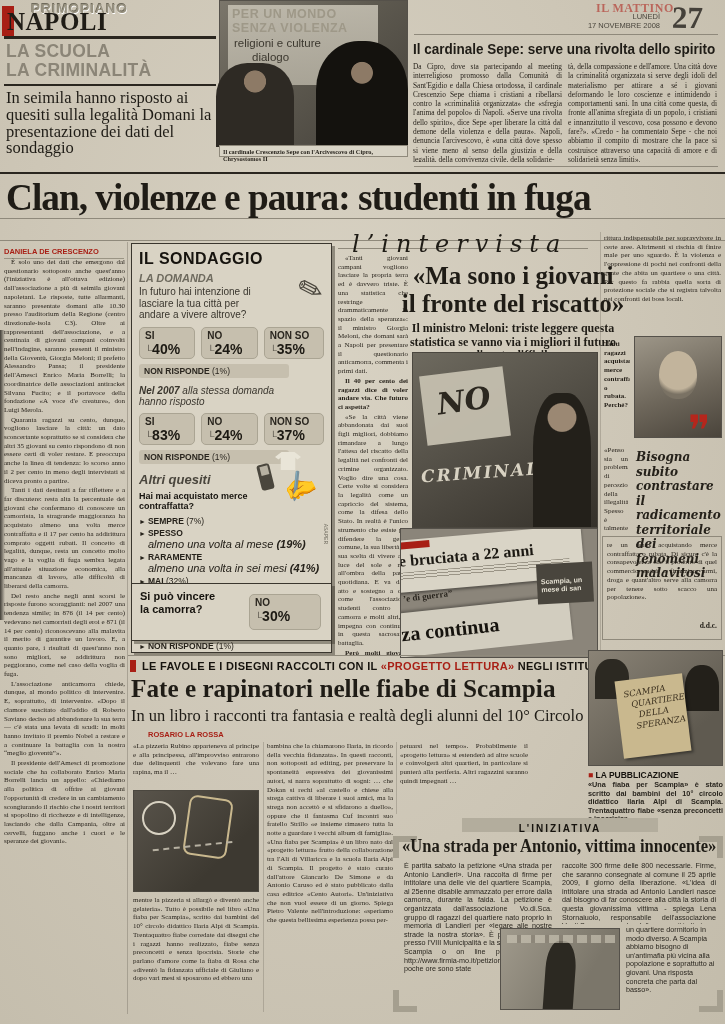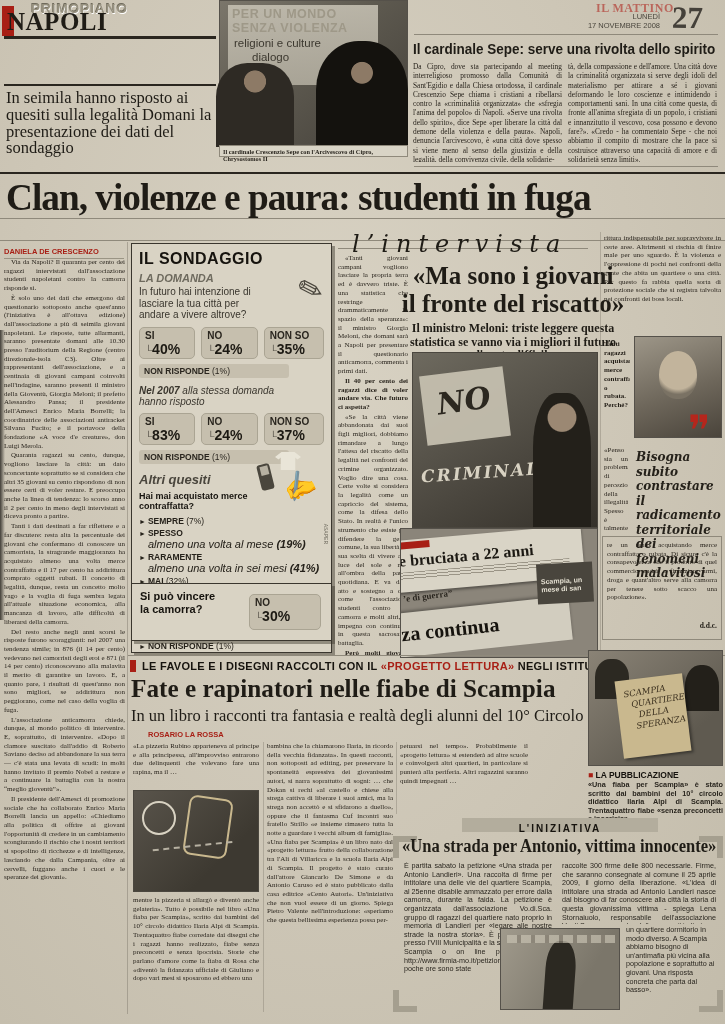--- a/index.html
+++ b/index.html
@@ -38,20 +38,24 @@
 </head>
 <body>
 
 <div id="page">
 
   <div class="abs" style="left:2px;top:6px;width:12px;height:30px;background:#a81f15;"></div>
   <div class="abs sans" style="left:31px;top:1px;font-size:13.5px;font-weight:bold;letter-spacing:1px;color:#97917f;text-shadow:0.6px 0.6px 0 #fff, -0.6px -0.6px 0 #6f6a5c;">PRIMOPIANO</div>
   <div class="abs serif ink" style="left:7px;top:8px;font-size:25px;font-weight:bold;letter-spacing:0.5px;">NAPOLI</div>
   <div class="abs rule" style="left:4px;top:36px;width:212px;height:3px;"></div>
 
+  <div class="abs sans" style="left:6px;top:42px;font-size:17.5px;font-weight:bold;line-height:19px;color:#8b8577;letter-spacing:0.3px;">
+    <div>LA SCUOLA</div>
+    <div>LA CRIMINALITÀ</div>
+  </div>
   <div class="abs rule" style="left:4px;top:84px;width:212px;height:2px;"></div>
 
   <div class="abs serif ink" style="left:6px;top:90px;width:208px;font-size:16.5px;line-height:16.8px;">In seimila hanno risposto ai quesiti sulla legalità Domani la presentazione dei dati del sondaggio</div>
 
   <div class="abs photo" style="left:219px;top:0;width:189px;height:145px;border:1px solid #55514a;">
     <div class="abs" style="left:8px;top:4px;width:150px;height:80px;background:linear-gradient(180deg,#c9c4b6,#b6b1a3);opacity:0.85;"></div>
     <div class="abs sans" style="left:12px;top:6px;font-size:12.5px;font-weight:bold;color:#9e9888;line-height:14px;letter-spacing:0.5px;">
       <div>PER UN MONDO</div>
       <div>SENZA VIOLENZA</div>
     </div>
@@ -79,21 +83,20 @@
 
   <div class="abs rule" style="left:0;top:172px;width:725px;height:2px;"></div>
   <div class="abs serif ink" style="left:6px;top:175px;width:719px;font-size:38px;font-weight:bold;letter-spacing:-1px;white-space:nowrap;transform:scaleX(0.98);transform-origin:left;">Clan, violenze e paura: studenti in fuga</div>
   <div class="abs hair" style="left:0;top:218px;width:725px;height:1px;"></div>
   <div class="abs hair" style="left:0;top:240px;width:725px;height:1px;"></div>
 
   <div class="abs" style="left:0;top:330px;width:5px;height:290px;background:linear-gradient(90deg,rgba(20,18,14,0.75),rgba(20,18,14,0));"></div>
 
   <div class="abs sans red" style="left:4px;top:247px;width:120px;font-size:7.5px;font-weight:bold;border-bottom:1px solid #9a9484;padding-bottom:2px;">DANIELA DE CRESCENZO</div>
   <div class="abs body-text" style="left:4px;top:258px;width:121px;height:754px;overflow:hidden;">
-    <p>Via da Napoli? Il quaranta per cento dei ragazzi intervistati dall'associazione studenti napoletani contro la camorra risponde sì.</p>
     <p>È solo uno dei dati che emergono dal questionario sottoposto anche quest'anno (l'iniziativa è all'ottava edizione) dall'associazione a più di seimila giovani napoletani. Le risposte, tutte allarmanti, saranno presentate domani alle 10.30 presso l'auditorium della Regione (centro direzionale-isola C3). Oltre ai rappresentanti dell'associazione, e a centinaia di giovani campani coinvolti nell'indagine, saranno presenti il ministro della Gioventù, Giorgia Meloni; il prefetto Alessandro Pansa; il presidente dell'Amesci Enrico Maria Borrelli; la coordinatrice delle associazioni antiracket Silvana Fucito; e il portavoce della fondazione «A voce d'e creature», don Luigi Merola.</p>
     <p>Quaranta ragazzi su cento, dunque, vogliono lasciare la città: un dato sconcertante soprattutto se si considera che altri 35 giovani su cento rispondono di non essere certi di voler restare. E preoccupa anche la linea di tendenza: lo scorso anno il 2 per cento in meno degli intervistati si diceva pronto a partire.</p>
     <p>Tanti i dati destinati a far riflettere e a far discutere: resta alta la percentuale dei giovani che confermano di conoscere un camorrista, la stragrande maggioranza ha acquistato almeno una volta merce contraffatta e il 17 per cento ha addirittura comprato oggetti rubati. Il concetto di legalità, dunque, resta un concetto molto vago e la voglia di fuga sembra legata all'attuale situazione economica, alla mancanza di lavoro, alle difficoltà di liberarsi della camorra.</p>
     <p>Del resto anche negli anni scorsi le risposte furono scoraggianti: nel 2007 una tendenza simile; in 876 (il 14 per cento) vedevano nei camorristi degli eroi e 871 (il 14 per cento) riconoscevano alla malavita il merito di garantire un lavoro. E, a quanto pare, i risultati di quest'anno non sono migliori, se addirittura non peggiorano, come nel caso della voglia di fuga.</p>
     <p>L'associazione anticamorra chiede, dunque, al mondo politico di intervenire. E, soprattutto, di intervenire. «Dopo il clamore suscitato dall'addio di Roberto Saviano deciso ad abbandonare la sua terra — c'è stata una levata di scudi: in molti hanno invitato il premio Nobel a restare e a continuare la battaglia con la nostra “meglio gioventù”».</p>
     <p>Il presidente dell'Amesci di promozione sociale che ha collaborato Enrico Maria Borrelli lancia un appello: «Chiediamo alla politica di offrire ai giovani l'opportunità di credere in un cambiamento scongiurando il rischio che i nostri territori si spopolino di ricchezze e di intelligenze, lasciando che dalla Campania, oltre ai cervelli, fuggano anche i cuori e le speranze dei giovani».</p>
   </div>
   <div class="abs hair" style="left:127px;top:242px;width:1px;height:772px;opacity:0.6;"></div>
 
   <div class="abs" style="left:131px;top:243px;width:201px;height:410px;background:#d9d3c4;border:1px solid #3a362e;box-shadow:3px 3px 0 rgba(60,55,45,0.45);padding:6px 7px;">

